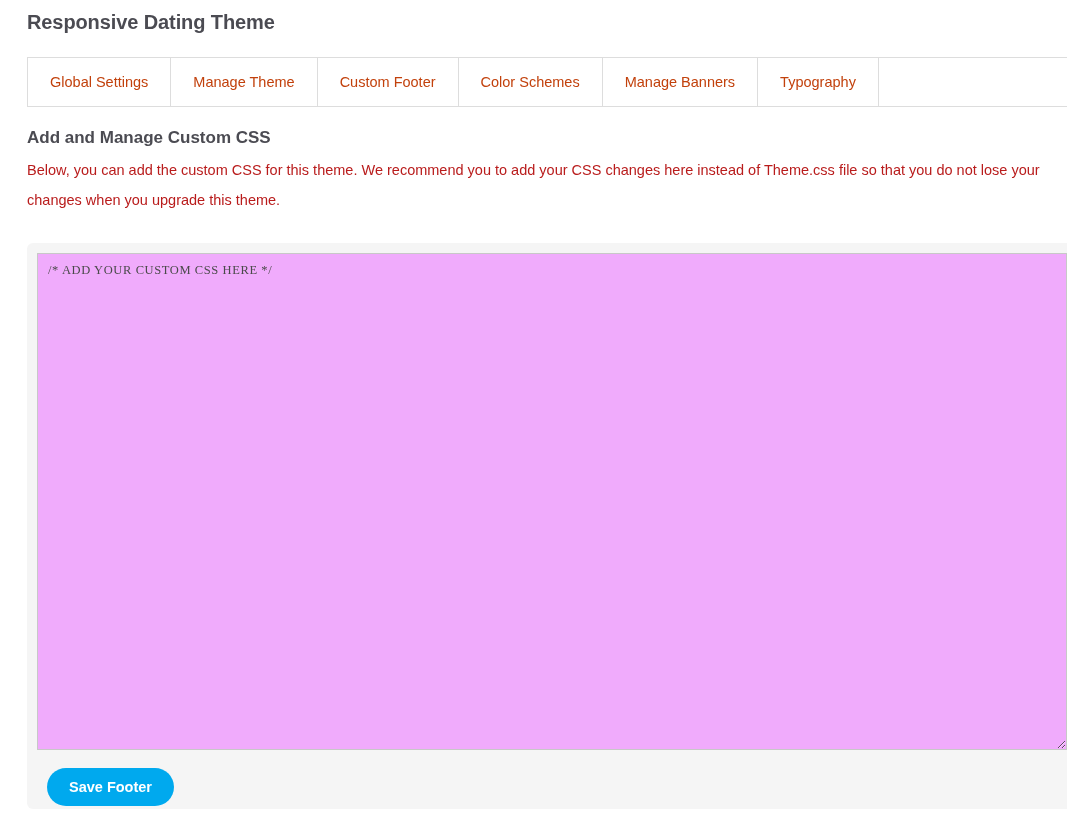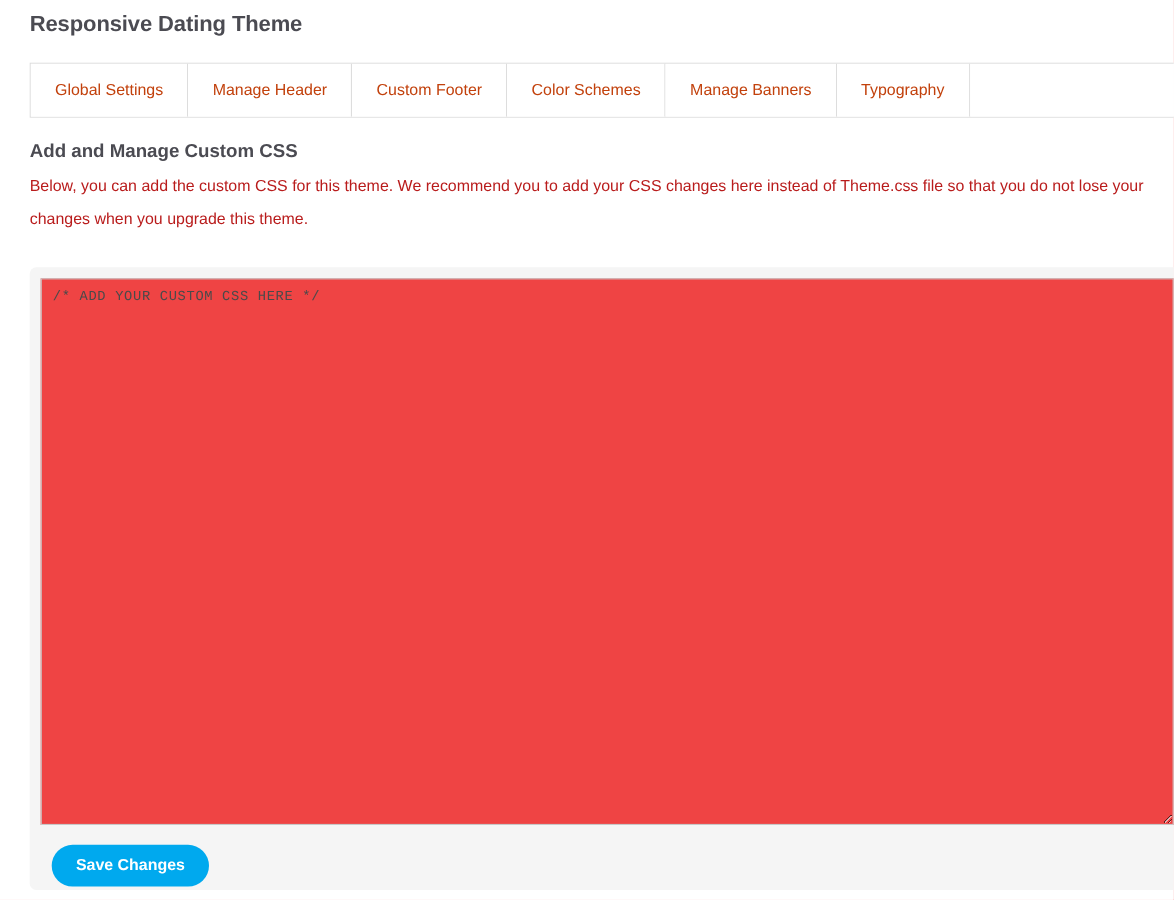--- a/index.html
+++ b/index.html
@@ -104,26 +104,26 @@
     background: #f5f5f5;
     border-radius: 6px;
     padding: 10px;
   }
   .css-textarea {
     display: block;
     box-sizing: border-box;
     width: 1030px;
     height: 497px;
     margin: 0;
-    background: #ef4444;
+    background: #f0abfc;
     border: 1px solid #c8c8c8;
     outline: none;
     resize: both;
     padding: 8px 10px;
-    font-family: Liberation Mono, monospace;
+    font-family: Liberation Serif, serif;
     font-size: 12.5px;
     letter-spacing: 0.6px;
     line-height: 16px;
     color: #333333;
   }
   .css-textarea::placeholder {
     color: #4a4a4a;
     opacity: 1;
   }
 
@@ -150,21 +150,21 @@
 
 <div class="page">
 
   <div class="page-title">Responsive Dating Theme</div>
 
   <div class="tabs">
     <div class="tab">
       <span>Global Settings</span>
     </div>
     <div class="tab">
-      <span>Manage Header</span>
+      <span>Manage Theme</span>
     </div>
     <div class="tab">
       <span>Custom Footer</span>
     </div>
     <div class="tab">
       <span>Color Schemes</span>
     </div>
     <div class="tab">
       <span>Manage Banners</span>
     </div>
@@ -173,16 +173,16 @@
     </div>
     <div class="tab filler"></div>
   </div>
 
   <div class="section-heading">Add and Manage Custom CSS</div>
 
   <div class="section-desc">Below, you can add the custom CSS for this theme. We recommend you to add your CSS changes here instead of Theme.css file so that you do not lose your changes when you upgrade this theme.</div>
 
   <div class="editor-panel">
     <textarea class="css-textarea" spellcheck="false" placeholder="/* ADD YOUR CUSTOM CSS HERE */" style=""></textarea>
-    <button class="save-button">Save Changes</button>
+    <button class="save-button">Save Footer</button>
   </div>
 
 </div>
 
 </body></html>

